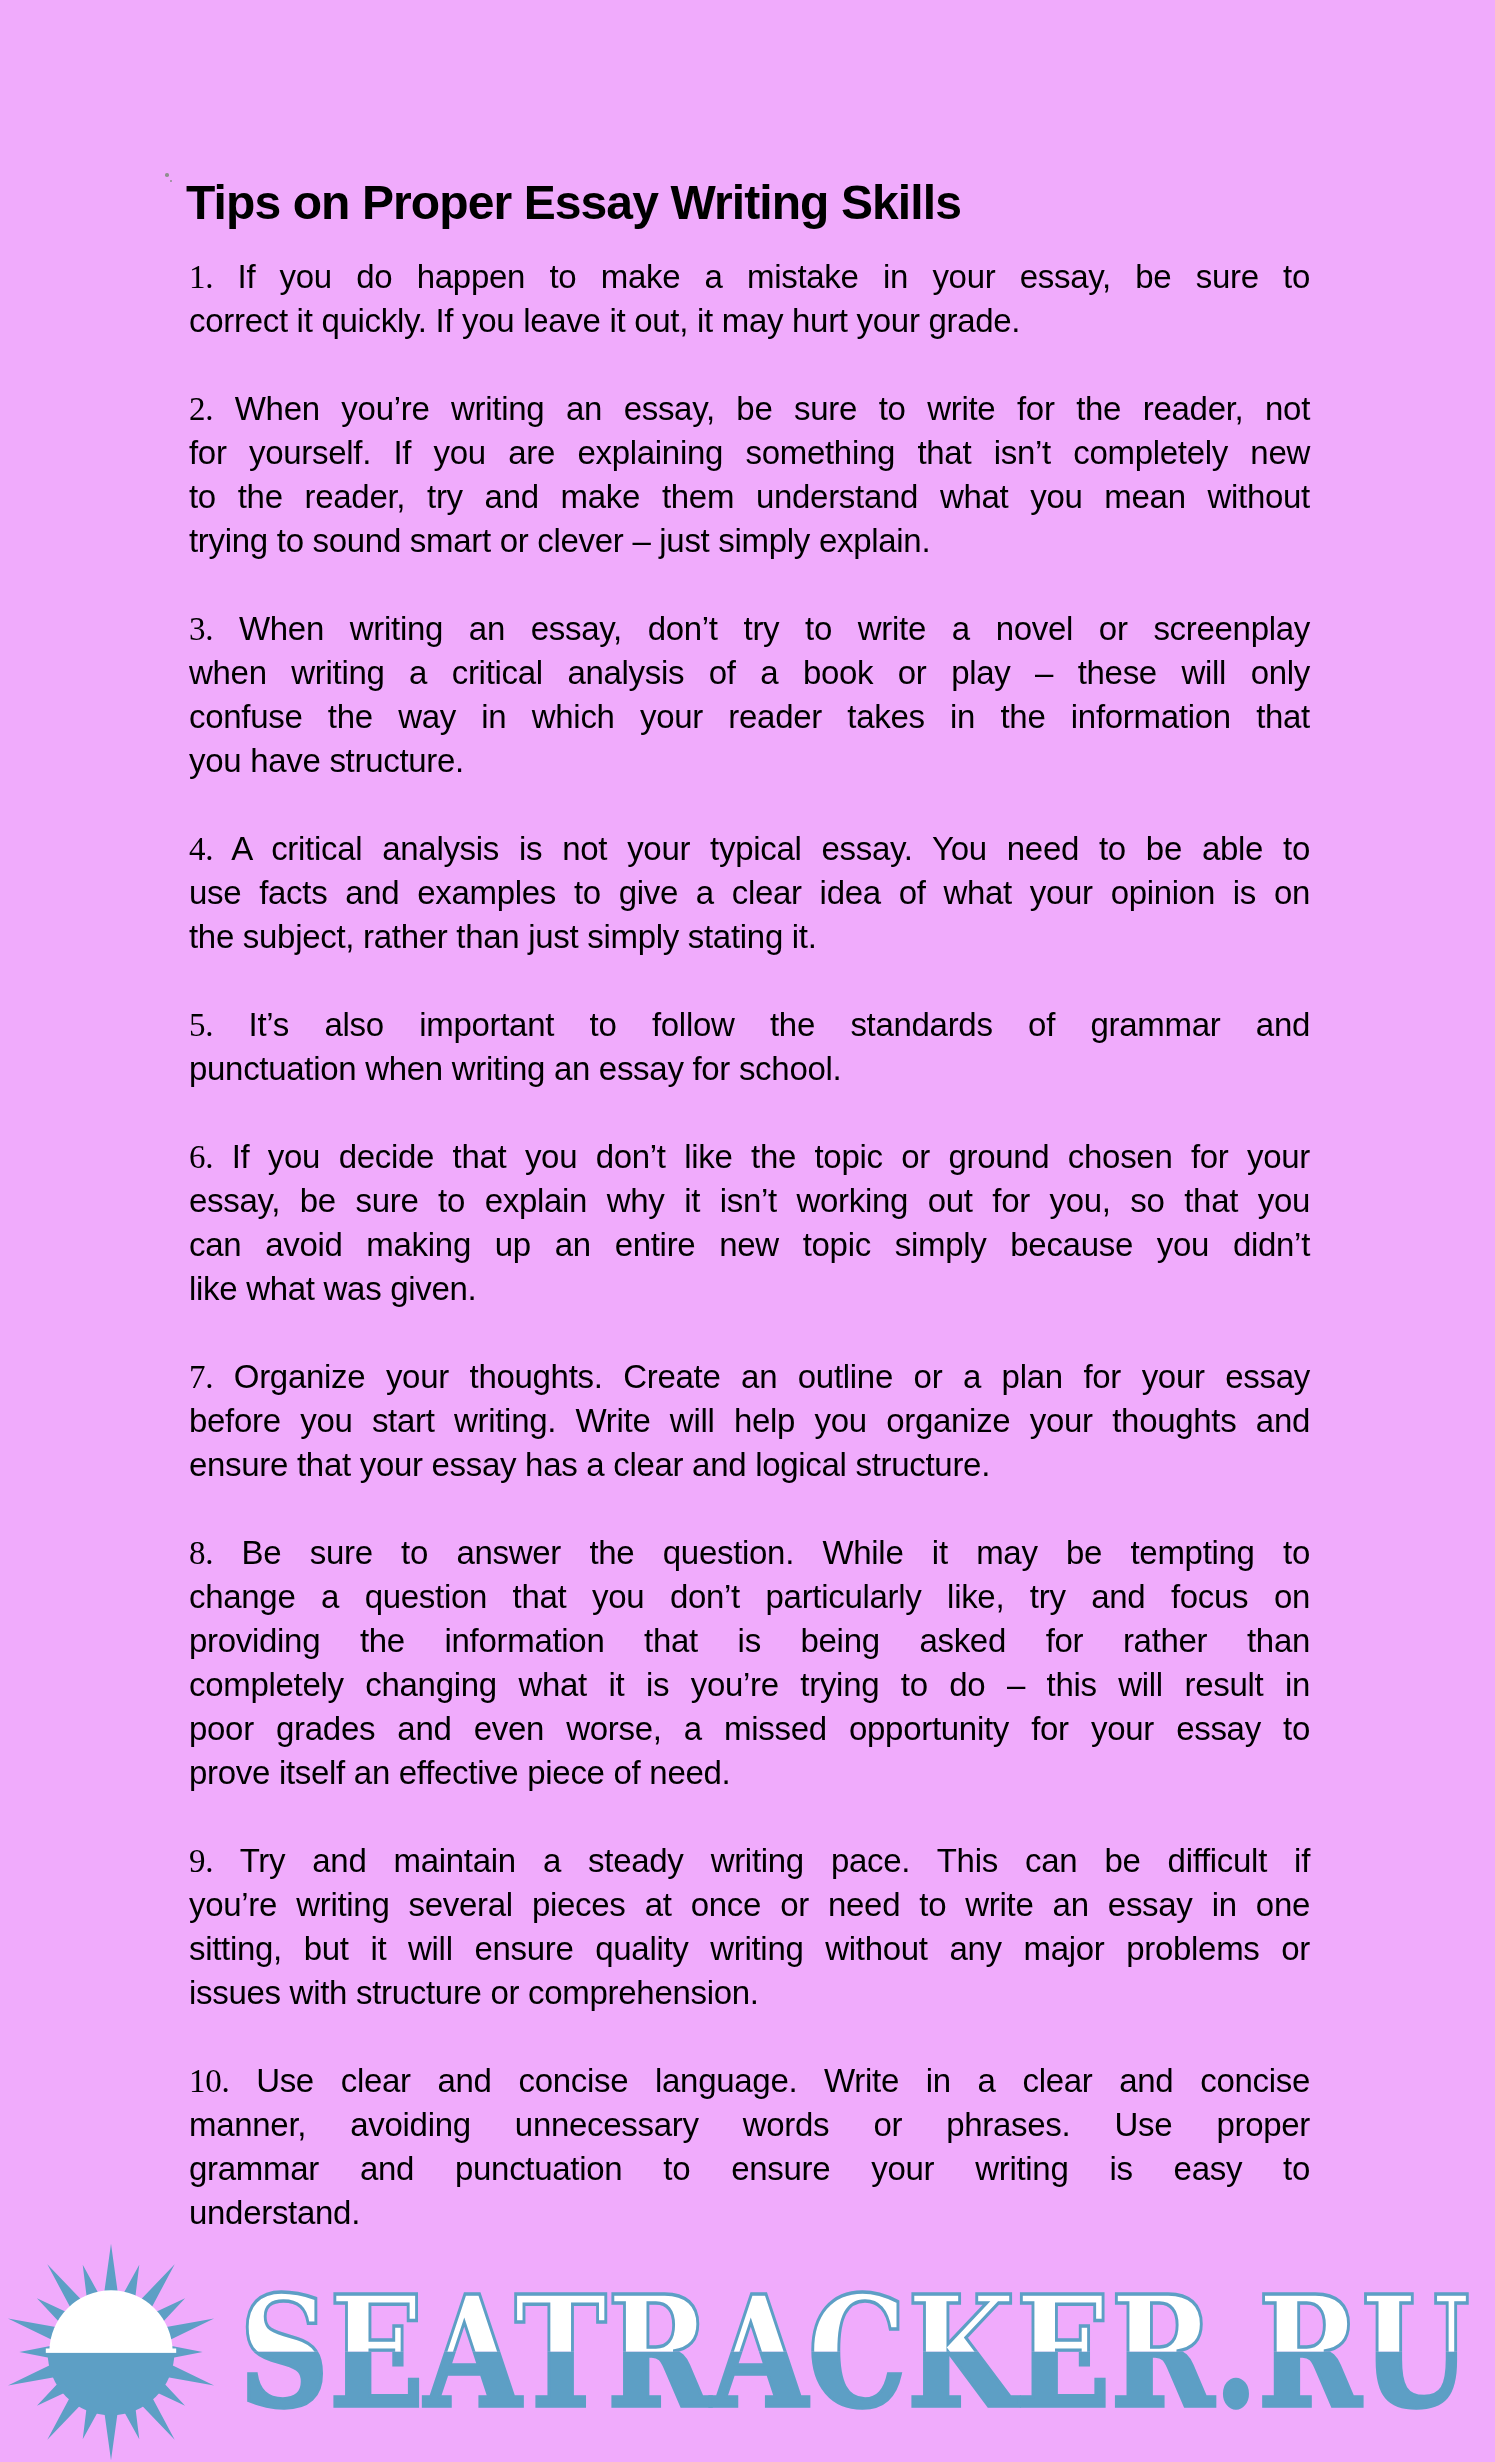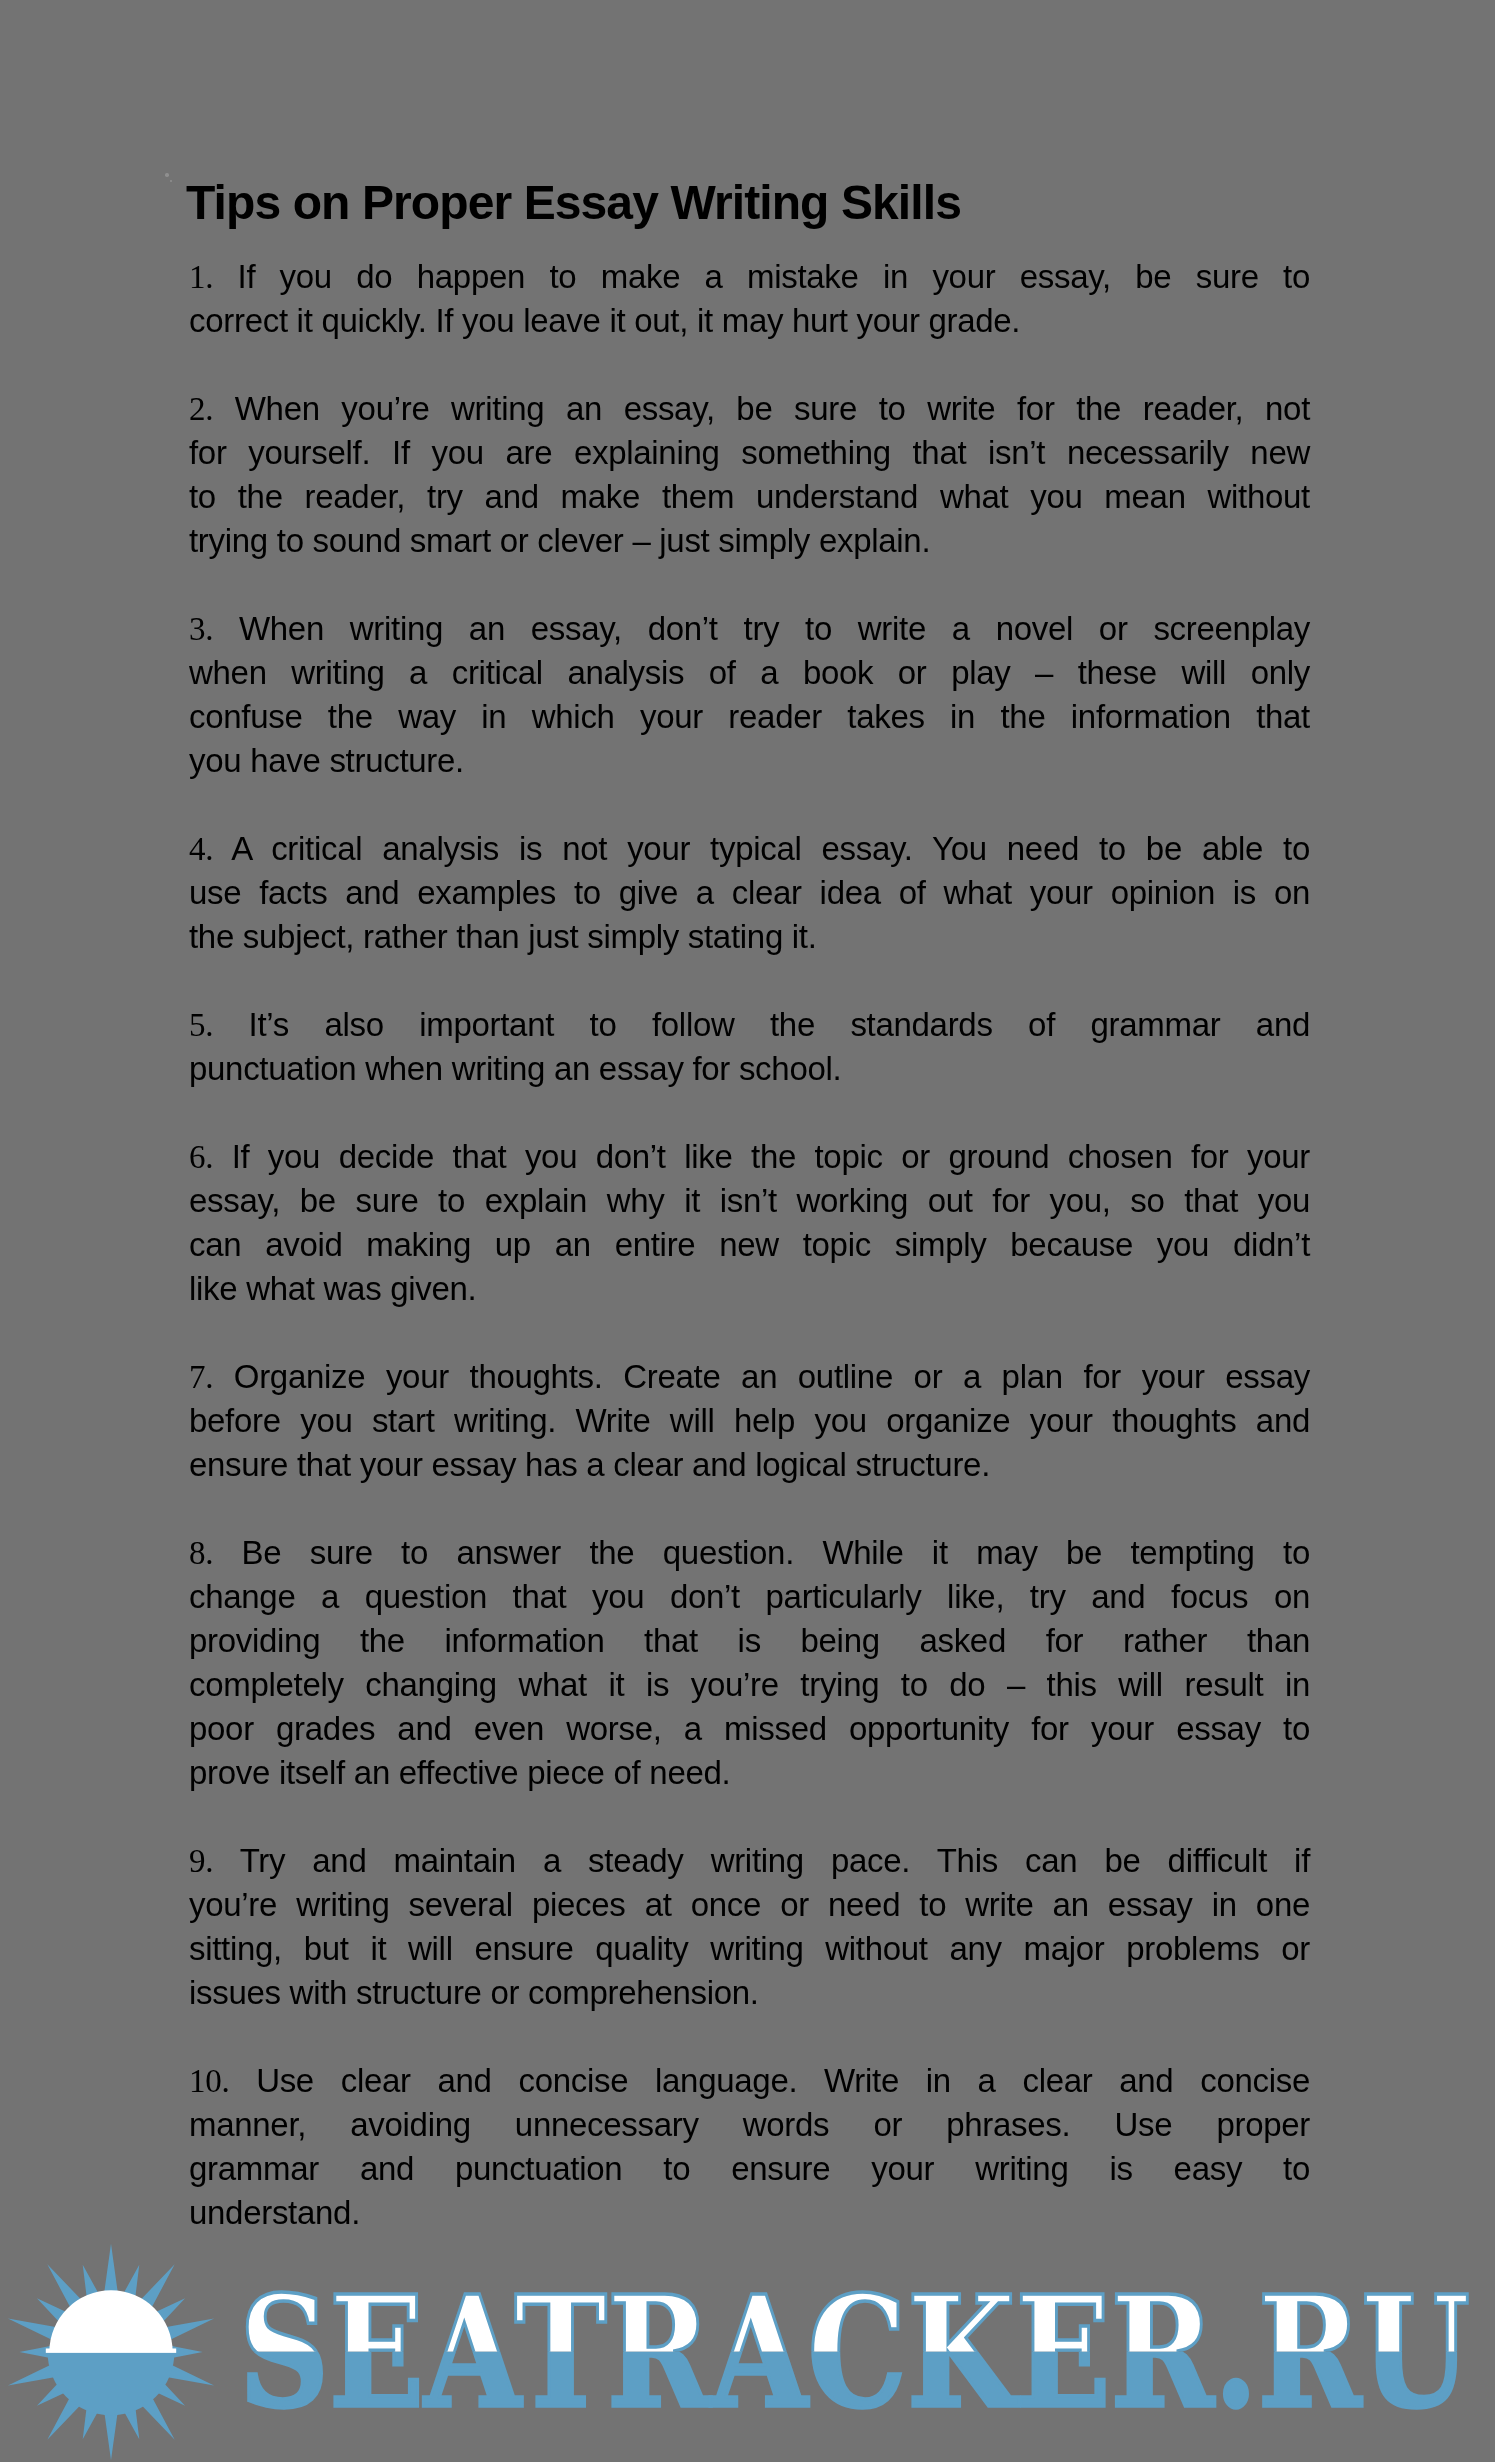--- a/index.html
+++ b/index.html
@@ -1,20 +1,20 @@
 <!DOCTYPE html>
 <html style="font-size:14px"><head>
 <meta charset="utf-8">
 <style>
   html, body { margin: 0; padding: 0; background: #e8e8e8; }
   .page {
     position: relative;
     width: 1495px;
     height: 2462px;
-    background: #737373;
+    background: #f0abfc;
     overflow: hidden;
     font-family: "Liberation Sans", sans-serif;
     color: #000000;
   }
   .artifact {
     position: absolute;
     background: #8f8f8f;
     border-radius: 50%;
   }
   .artifact.a1 { left: 165px; top: 173px; width: 3.5px; height: 3.5px; }
@@ -88,21 +88,21 @@
 
   <h1 class="title">Tips on Proper Essay Writing Skills</h1>
 
   <div class="essay" id="essay">
       <div class="para">
         <div class="line"><span class="pnum">1.</span> If you do happen to make a mistake in your essay, be sure to</div>
         <div class="line last">correct it quickly. If you leave it out, it may hurt your grade.</div>
       </div>
       <div class="para">
         <div class="line"><span class="pnum">2.</span> When you’re writing an essay, be sure to write for the reader, not</div>
-        <div class="line">for yourself. If you are explaining something that isn’t necessarily new</div>
+        <div class="line">for yourself. If you are explaining something that isn’t completely new</div>
         <div class="line">to the reader, try and make them understand what you mean without</div>
         <div class="line last">trying to sound smart or clever – just simply explain.</div>
       </div>
       <div class="para">
         <div class="line"><span class="pnum">3.</span> When writing an essay, don’t try to write a novel or screenplay</div>
         <div class="line">when writing a critical analysis of a book or play – these will only</div>
         <div class="line">confuse the way in which your reader takes in the information that</div>
         <div class="line last">you have structure.</div>
       </div>
       <div class="para">

